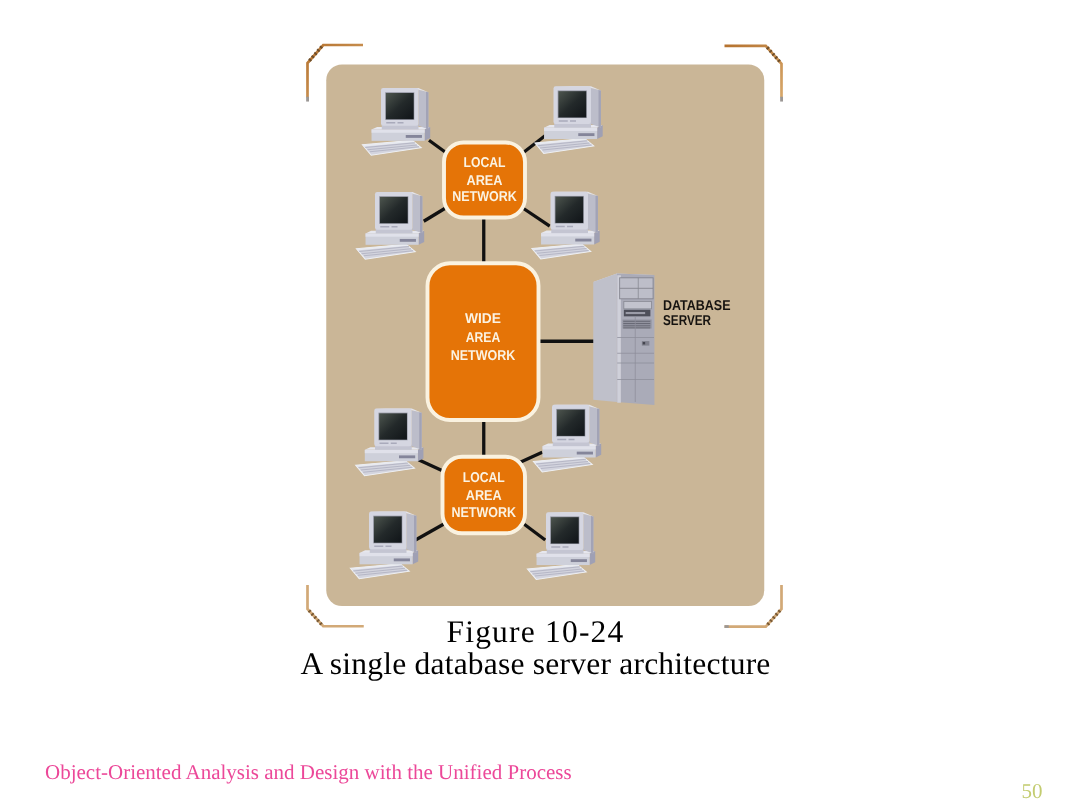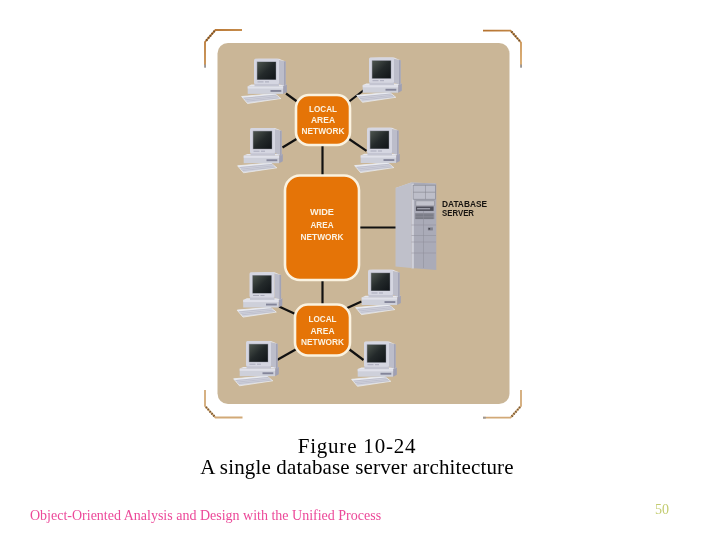--- a/index.html
+++ b/index.html
@@ -143,17 +143,17 @@
   </g>
 
   <use href="#server" x="395.5" y="181"></use>
 
   <g>
     <text x="442" y="206.7" font-family="Liberation Sans, sans-serif" font-weight="bold" font-size="9.5" fill="#161310" textLength="45" lengthAdjust="spacingAndGlyphs">DATABASE</text>
     <text x="442" y="216.4" font-family="Liberation Sans, sans-serif" font-weight="bold" font-size="9.5" fill="#161310" textLength="32" lengthAdjust="spacingAndGlyphs">SERVER</text>
   </g>
 </svg>
 
-<div class="abs" style="left:0;top:436px;width:714px;text-align:center;font-family:'Liberation Serif',serif;font-size:21px;line-height:20.8px;color:#000000;"><span style="letter-spacing:0.8px;">Figure 10-24</span><br><span style="letter-spacing:0.15px;text-align:center;">A single database server architecture</span></div>
+<div class="abs" style="left:0;top:411px;width:714px;text-align:center;font-family:'Liberation Serif',serif;font-size:21px;line-height:20.8px;color:#000000;"><span style="letter-spacing:0.8px;">Figure 10-24</span><br><span style="letter-spacing:0.15px;text-align:center;">A single database server architecture</span></div>
 
 <div class="abs" style="left:30px;top:508px;font-family:'Liberation Serif',serif;font-size:14px;color:#ec4899;">Object-Oriented Analysis and Design with the Unified Process</div>
 
-<div class="abs" style="left:655px;top:502px;width:40px;text-align:left;font-family:'Liberation Serif',serif;font-size:14px;color:#c3cc70;">50</div>
+<div class="abs" style="left:655px;top:521px;width:40px;text-align:right;font-family:'Liberation Serif',serif;font-size:14px;color:#c3cc70;">50</div>
 
 </body></html>

